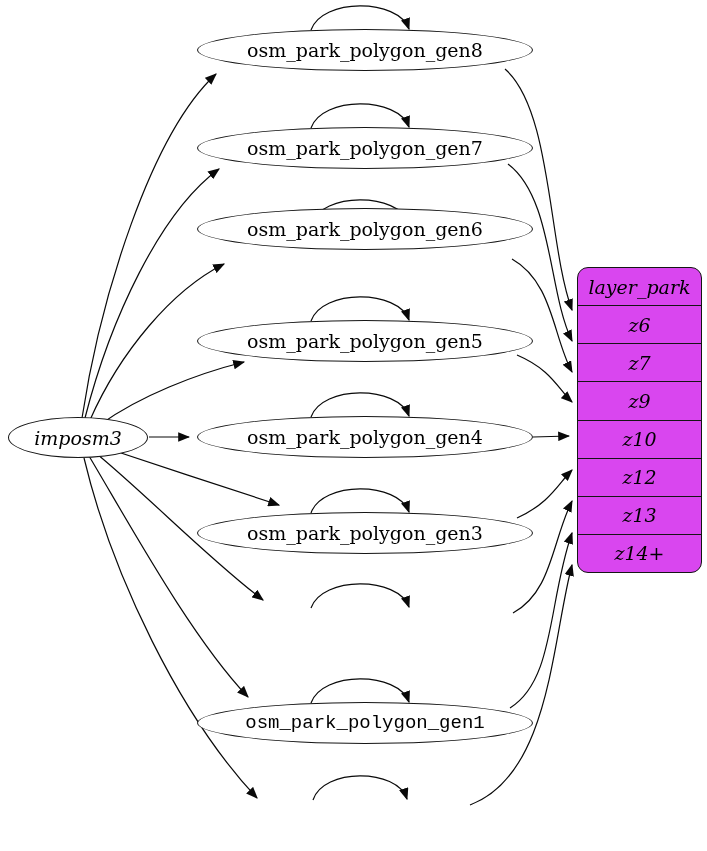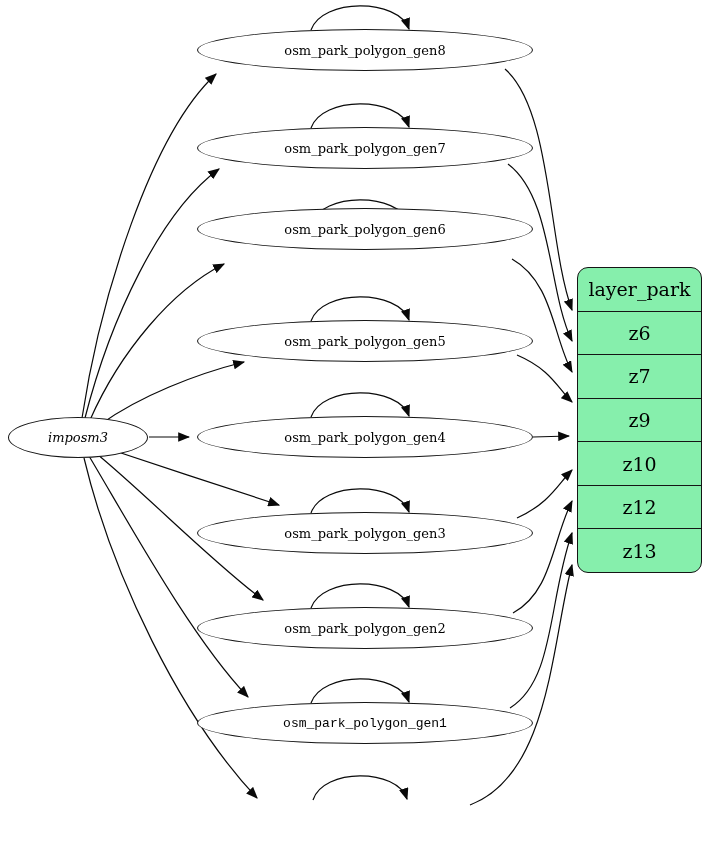--- a/index.html
+++ b/index.html
@@ -6,28 +6,29 @@
   .canvas {
     position:relative; width:707px; height:851px; overflow:hidden;
     font-family:"DejaVu Serif", "Liberation Serif", serif;
     color:#000;
   }
   svg.edges { position:absolute; left:0; top:0; width:707px; height:851px; }
   .node {
     position:absolute; box-sizing:border-box;
     border:1.3px solid #151515; border-radius:50%; background:#ffffff;
     display:flex; align-items:center; justify-content:center;
-    font-size:13px; white-space:nowrap;
+    font-size:19px; white-space:nowrap;
   }
   .layer-table {
     position:absolute; left:577px; top:267px; width:125px; height:306px;
-    box-sizing:border-box; background:#86efac;
+    box-sizing:border-box; background:#d946ef;
     border:1.4px solid #151515; border-radius:11px;
     display:flex; flex-direction:column; overflow:hidden;
     font-size:19px;
+    font-style:italic;
   }
   .trow {
     flex:1; display:flex; align-items:center; justify-content:center;
     border-top:1.3px solid #151515;
   }
   .trow:first-child { border-top:none; }
   path.e { fill:none; stroke:#090909; stroke-width:1.2; }
 </style>
 </head>
 <body>
@@ -87,30 +88,28 @@
   </div>
   <div class="node" style="left:197px; top:320px; width:336px; height:42px;align-items:center;">
     <span>osm_park_polygon_gen5</span>
   </div>
   <div class="node" style="left:197px; top:416px; width:336px; height:42px;text-align:right;">
     <span>osm_park_polygon_gen4</span>
   </div>
   <div class="node" style="left:197px; top:512px; width:336px; height:42px;">
     <span>osm_park_polygon_gen3</span>
   </div>
-  <div class="node" style="left:197px; top:607px; width:336px; height:42px;">
-    <span>osm_park_polygon_gen2</span>
-  </div>
   <div class="node" style="left:197px; top:702px; width:336px; height:42px;font-family:Liberation Mono, monospace;">
     <span>osm_park_polygon_gen1</span>
   </div>
 
   <div class="layer-table">
     <div class="trow">layer_park</div>
     <div class="trow">z6</div>
     <div class="trow">z7</div>
     <div class="trow">z9</div>
     <div class="trow">z10</div>
     <div class="trow">z12</div>
     <div class="trow">z13</div>
+    <div class="trow">z14+</div>
   </div>
 
 </div>
 
 </body></html>

